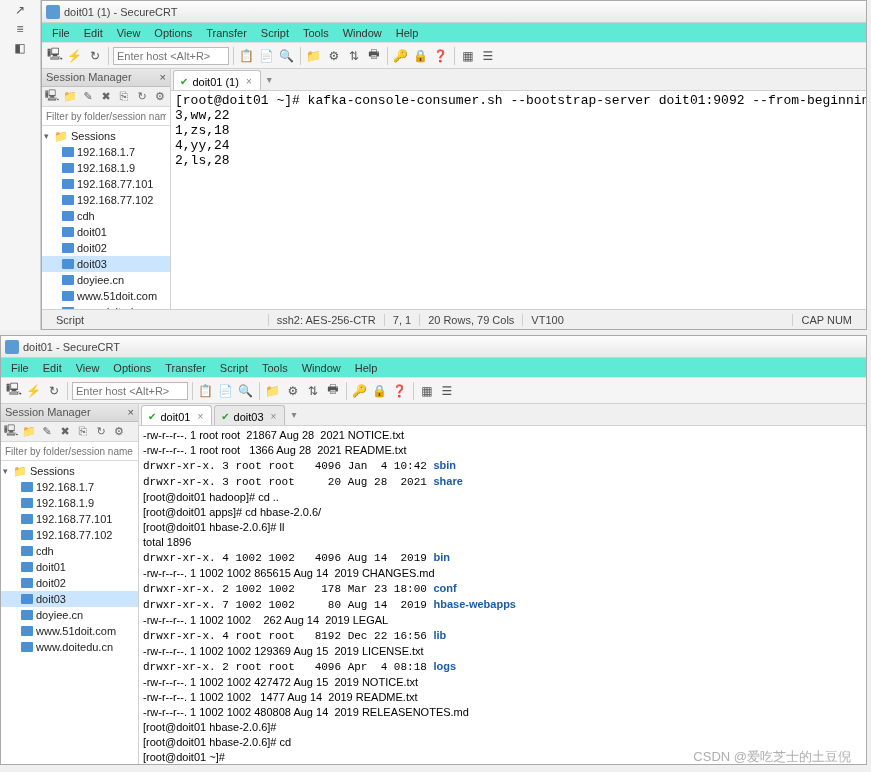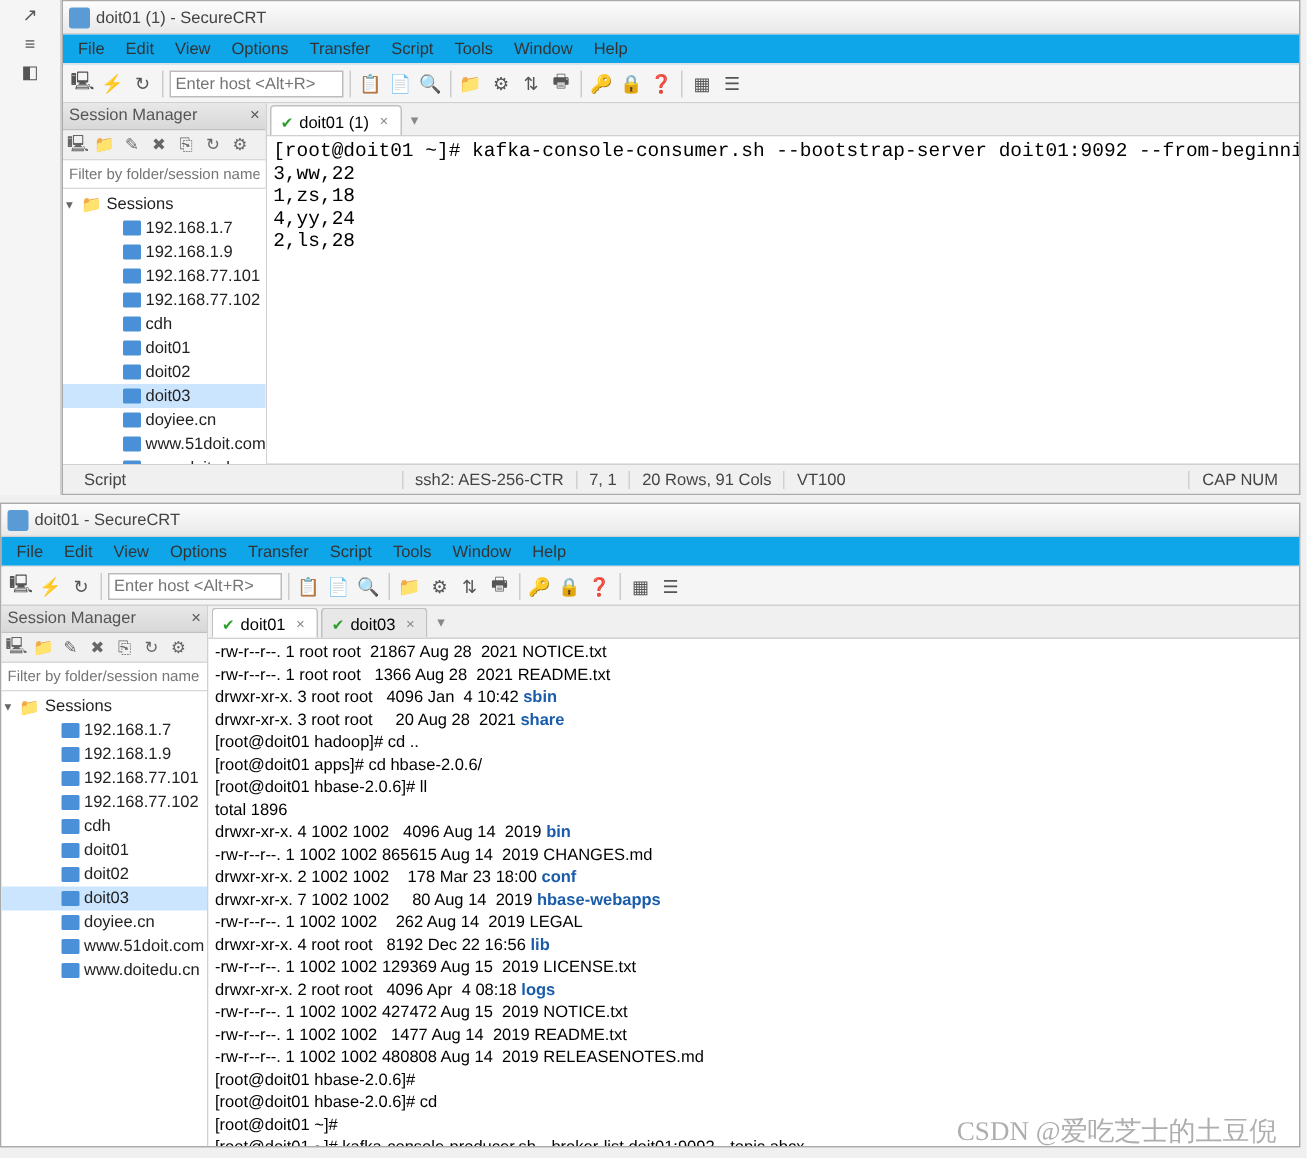--- a/index.html
+++ b/index.html
@@ -5,57 +5,57 @@
 * { margin: 0; padding: 0; box-sizing: border-box; font-family: "Segoe UI", Tahoma, sans-serif; font-size: 11px; }
 body { background: #f0f0f0; width: 871px; height: 772px; overflow: hidden; position: relative; }
 .window { background: #fff; border: 1px solid #aaa; display: flex; flex-direction: column; }
 .window.top { position: absolute; left: 41px; top: 0; width: 826px; height: 330px; }
 .window.bottom { position: absolute; left: 0; top: 335px; width: 867px; height: 430px; }
 .left-strip { position: absolute; left: 0; top: 0; width: 41px; height: 330px; background: #f5f5f5; border-right: 1px solid #d0d0d0; }
 .left-strip .icn { display:block; margin: 3px auto; width: 16px; height: 16px; font-size: 12px; text-align:center; color:#555;}
 .titlebar { background: linear-gradient(#fdfdfd, #e9e9e9); height: 22px; display: flex; align-items: center; padding: 0 4px; gap: 4px; border-bottom: 1px solid #d0d0d0; }
 .titlebar .app-icon { width: 14px; height: 14px; background: #5b9bd5; border-radius: 2px; }
 .titlebar .title { color: #444; font-size: 11px; }
-.menubar { background: #0ea5e9; height: 20px; display: flex; align-items: center; padding: 0 4px; gap: 2px; border-bottom: 1px solid #e0e0e0; }
+.menubar { background: #5eead4; height: 20px; display: flex; align-items: center; padding: 0 4px; gap: 2px; border-bottom: 1px solid #e0e0e0; }
 .menubar span { padding: 2px 6px; color: #333; cursor: default; }
 .toolbar { background: #f5f5f5; height: 26px; display: flex; align-items: center; padding: 0 4px; gap: 2px; border-bottom: 1px solid #d0d0d0; }
 .toolbar .tb-icon { width: 18px; height: 18px; display: inline-flex; align-items: center; justify-content: center; font-size: 12px; color: #555; cursor: pointer; border-radius: 2px; }
 .toolbar .sep { width: 1px; height: 18px; background: #ccc; margin: 0 2px; }
 .toolbar input.host { width: 116px; height: 18px; border: 1px solid #bbb; padding: 0 3px; font-size: 11px; }
 .main-area { flex: 1; display: flex; overflow: hidden; }
 .sidebar { width: 138px; background: #f5f5f5; border-right: 1px solid #d0d0d0; display: flex; flex-direction: column; }
 .sidebar-header { background: linear-gradient(#e8e8e8, #d8d8d8); height: 18px; padding: 2px 4px; font-size: 10px; color: #555; border-bottom: 1px solid #c0c0c0; display:flex; justify-content:space-between; align-items:flex-start;}
 .sidebar-toolbar { height: 20px; background: #f0f0f0; display:flex; align-items:center; gap:2px; padding:0 2px; border-bottom:1px solid #d8d8d8;}
 .sidebar-toolbar .sb-icon { width:16px; height:16px; font-size:11px; color:#666; display:inline-flex; align-items:center; justify-content:center; cursor:pointer;}
 .sidebar-filter { border-bottom: 1px solid #d8d8d8; }
 .sidebar-filter input { width: 100%; height: 18px; border: none; padding: 0 4px; font-size: 10px; color: #999; background:#fff; }
 .tree { flex: 1; background: #fff; overflow: auto; padding: 2px 0; }
 .tree-item { display: flex; align-items: center; height: 16px; padding-left: 4px; cursor: default; white-space: nowrap; }
 .tree-item.root { padding-left: 2px; }
-.tree-item.child { padding-left: 40px; }
+.tree-item.child { padding-left: 20px; }
 .tree-item.selected { background: #cce5ff; }
 .tree-item .expander { width: 10px; font-size: 9px; color: #666; }
 .tree-item .folder-icon { width: 14px; height: 12px; margin-right: 3px; display:inline-flex; align-items:center; justify-content:center; font-size:10px; }
 .tree-item .folder-icon.folder::before { content:"📁"; font-size:11px; }
 .tree-item .folder-icon.host { background:#4a90d9; border-radius:1px; width:12px; height:10px; }
 .tree-item .label { font-size: 11px; color: #222; }
 .content { flex: 1; display: flex; flex-direction: column; background: #fff; }
 .tabs { height: 22px; background: #f0f0f0; border-bottom: 1px solid #d0d0d0; display: flex; align-items: flex-end; padding-left: 2px; }
 .tab { height: 20px; padding: 2px 8px 0 6px; background: #fff; border: 1px solid #c0c0c0; border-bottom: none; border-radius: 3px 3px 0 0; display: flex; align-items: center; gap: 4px; margin-right: 2px; font-size: 11px; cursor:pointer;}
 .tab.inactive { background:#e8e8e8; }
 .tab .status-dot { color: #2a9d2a; font-size: 10px; }
 .tab .close-x { color: #888; font-size: 10px; cursor: pointer; margin-left:3px;}
 .tabs .chev { color:#888; font-size:10px; margin-left:4px; align-self:center; cursor:pointer;}
 .terminal { flex: 1; background: #fff; padding: 2px 4px; font-family: "Consolas", "Courier New", monospace; font-size: 13px; line-height: 15px; color: #000; overflow: auto; white-space: pre; }
 .terminal .dir { color: #1a5caa; font-weight: bold; }
-.terminal .file { color: #000; }
+.terminal .file { color: #000; font-family: Liberation Mono, monospace; }
 .statusbar { height: 20px; background: #f0f0f0; border-top: 1px solid #d0d0d0; display: flex; align-items: center; font-size: 11px; color: #444; padding: 0 6px; }
 .statusbar .seg { padding: 0 8px; border-left: 1px solid #d0d0d0; }
 .statusbar .seg:first-child { border-left: none; flex:1;}
-.watermark { position: absolute; right: 20px; bottom: 6px; color: rgba(120,120,120,0.6); font-size: 18px; font-family: Liberation Serif, serif; pointer-events:none;}
+.watermark { position: absolute; right: 20px; bottom: 6px; color: rgba(120,120,120,0.6); font-size: 13px; font-family: Liberation Sans, sans-serif; pointer-events:none;}
 </style>
 </head>
 <body>
 
 <div class="left-strip">
   <span class="icn">↗</span>
   <span class="icn">≡</span>
   <span class="icn">◧</span>
 </div>
 
@@ -181,21 +181,21 @@
 3,ww,22
 1,zs,18
 4,yy,24
 2,ls,28</div>
     </div>
   </div>
   <div class="statusbar">
     <span class="seg">Script</span>
     <span class="seg">ssh2: AES-256-CTR</span>
     <span class="seg">7,   1</span>
-    <span class="seg">20 Rows, 91 Cols</span>
+    <span class="seg">20 Rows, 79 Cols</span>
     <span class="seg">VT100</span>
     <span class="seg" style="flex:1"></span>
     <span class="seg">CAP NUM</span>
   </div>
 </div>
 
 <div class="window bottom">
   <div class="titlebar">
     <span class="app-icon"></span>
     <span class="title">doit01 - SecureCRT</span>

